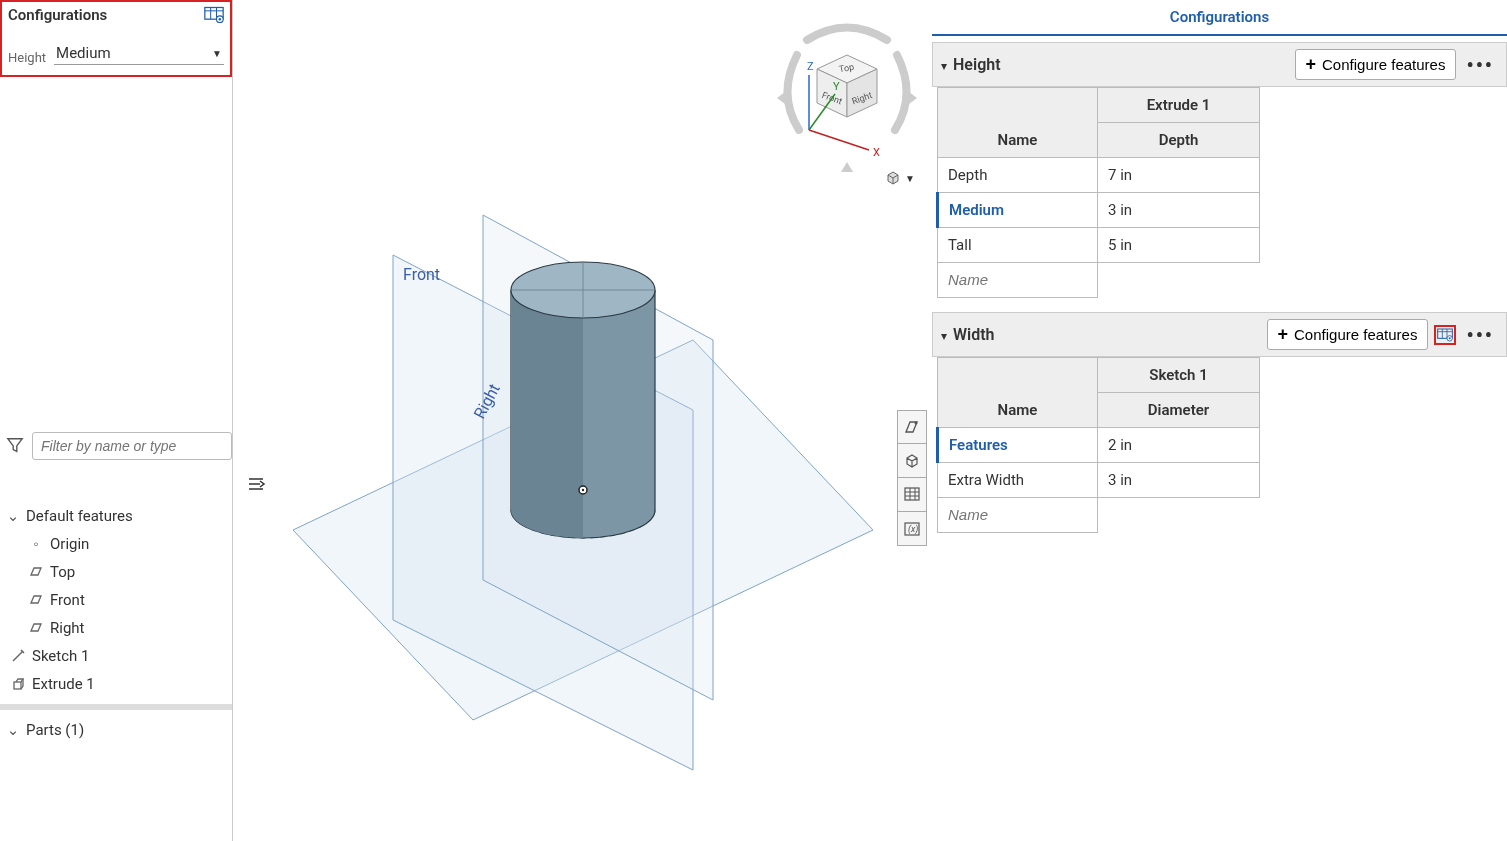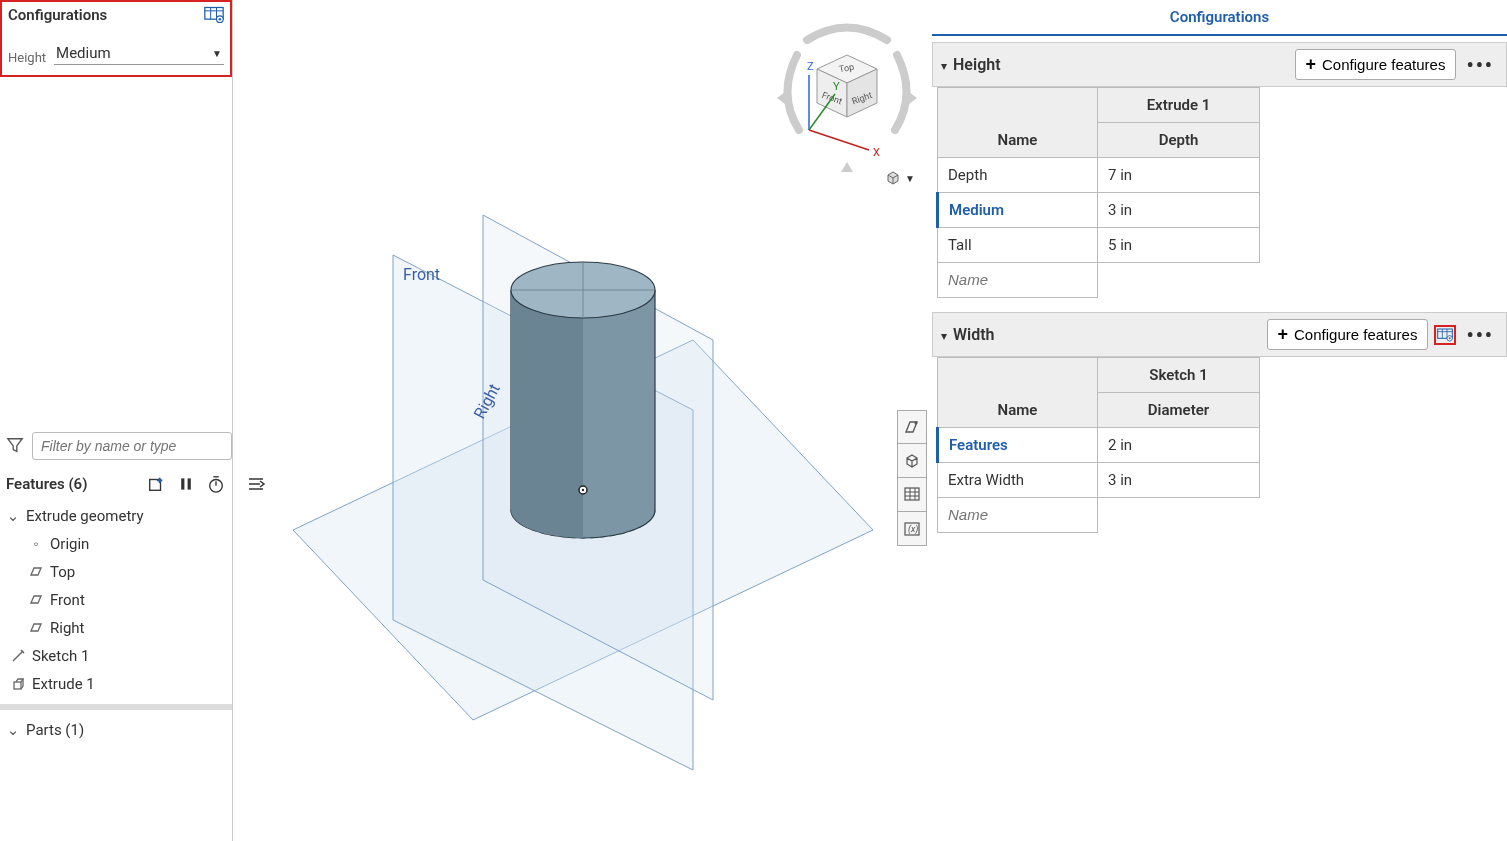--- a/index.html
+++ b/index.html
@@ -183,49 +183,25 @@
 
   <div class="filter-row">
     <span class="filter-icon">
       <svg viewBox="0 0 20 20" width="18" height="18">
           <path d="M2 3h16l-6 8v6l-4-2v-4z" fill="none" stroke="#555" stroke-width="1.5"></path>
         </svg>
     </span>
     <input class="filter-input" placeholder="Filter by name or type" style="">
   </div>
 
-  <div class="features-bar">
-    <span class="title">Features (6)</span>
-    <span class="spacer"></span>
-    <span class="feat-btn">
-      <svg viewBox="0 0 20 20" width="18" height="18">
-          <rect x="3" y="5" width="12" height="12" fill="none" stroke="#333" stroke-width="1.5"></rect>
-          <line x1="14" y1="3" x2="14" y2="9" stroke="#1f5eab" stroke-width="2"></line>
-          <line x1="11" y1="6" x2="17" y2="6" stroke="#1f5eab" stroke-width="2"></line>
-        </svg>
-    </span>
-    <span class="feat-btn">
-      <svg viewBox="0 0 20 20" width="16" height="16">
-          <rect x="4" y="3" width="4" height="14" fill="#333"></rect>
-          <rect x="12" y="3" width="4" height="14" fill="#333"></rect>
-        </svg>
-    </span>
-    <span class="feat-btn">
-      <svg viewBox="0 0 20 20" width="18" height="18">
-          <circle cx="10" cy="12" r="7" fill="none" stroke="#333" stroke-width="1.5"></circle>
-          <line x1="10" y1="12" x2="10" y2="7" stroke="#333" stroke-width="1.5"></line>
-          <line x1="7" y1="2" x2="13" y2="2" stroke="#333" stroke-width="1.5"></line>
-        </svg>
-    </span>
-  </div>
 
   <div class="tree">
     <div class="tree-item">
       <span class="chev">⌄</span>
-      <span>Extrude geometry</span>
+      <span>Default features</span>
     </div>
     <div class="tree-sub">
       <div class="tree-item">
         <span class="mini-icon">◦</span>
         <span>Origin</span>
       </div>
       <div class="tree-item">
         <span class="mini-icon">
             <svg width="14" height="14" viewBox="0 0 14 14">
               <path d="M2 10 L5 3 L12 3 L9 10 Z" fill="none" stroke="#666" stroke-width="1.3"></path>

